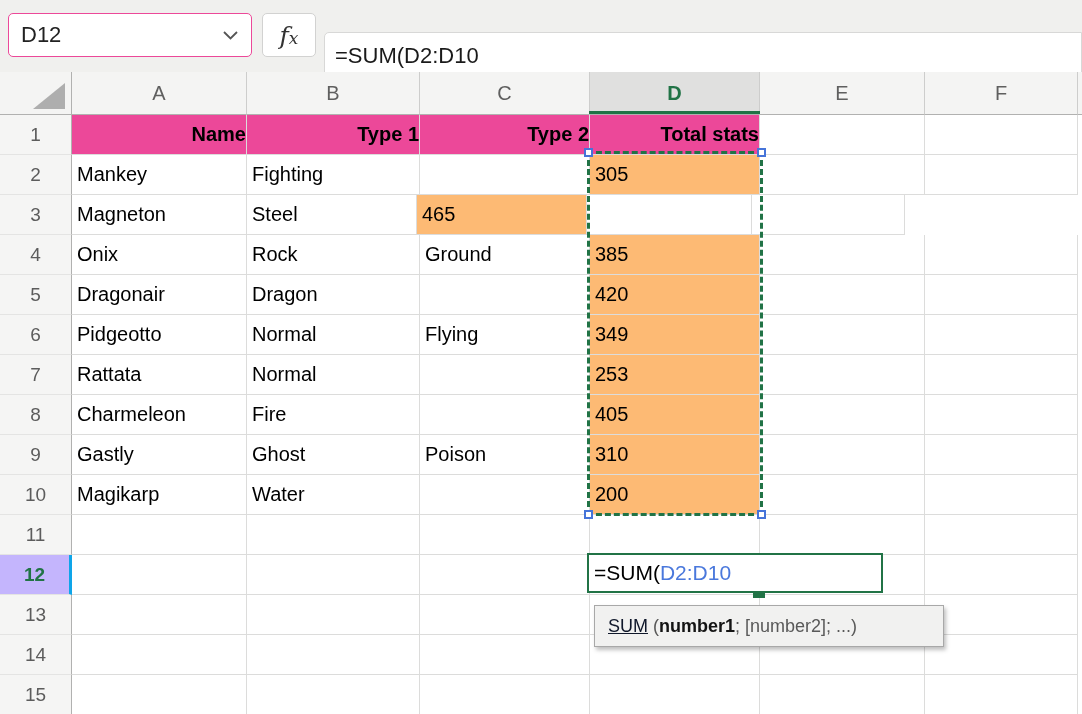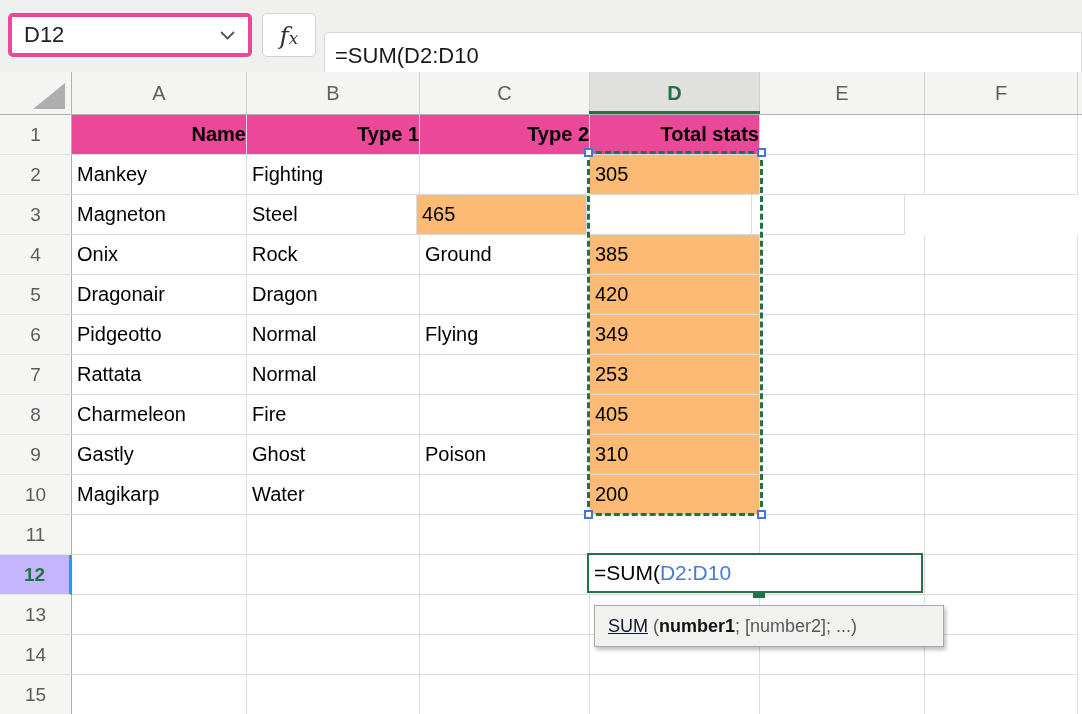--- a/index.html
+++ b/index.html
@@ -3,21 +3,21 @@
 <meta charset="utf-8">
 <style>
   * { margin:0; padding:0; box-sizing:border-box; }
   html,body { background:#fff; }
   body { font-family:"Liberation Sans", sans-serif; }
   .app { position:relative; width:1082px; height:714px; overflow:hidden; background:#fff; }
 
   
   .chrome { position:absolute; left:0; top:0; width:1082px; height:72px; background:#f0f0ee; }
   .name-box { position:absolute; left:8px; top:13px; width:244px; height:44px; background:#fff;
-    border:4px solid #ec4899; border-radius:5px; display:flex; align-items:center;
+    border:1px solid #ec4899; border-radius:5px; display:flex; align-items:center;
     justify-content:space-between; padding:0 12px; }
   .name-box .nb-text { font-size:22px; color:#222; }
   .fx-box { position:absolute; left:262px; top:13px; width:54px; height:44px; background:#fff;
     border:1px solid #d2d2d1; border-radius:5px; display:flex; align-items:center; justify-content:center; }
   .fx-f { font-family:"DejaVu Serif", serif; font-style:italic; font-size:25px; color:#333; }
   .fx-x { font-family:"DejaVu Serif", serif; font-style:italic; font-size:17px; color:#333; margin-top:6px; }
   .formula-bar { position:absolute; left:324px; top:10px; width:758px; height:47px; background:#fff;
     border:1px solid #d8d8d7; border-radius:5px 0 0 5px; display:flex; align-items:center; padding-left:10px;margin-top:22px; }
   .formula-bar .fb-text { font-size:22px; color:#1a1a1a; }
 
@@ -46,21 +46,21 @@
   .cell.selfill { background:#fdba74; }
 
   
   .marquee { position:absolute; left:587px; top:151px; width:176px; height:365px;
     border:3px dashed #217346; pointer-events:none; z-index:5; }
   .handle { position:absolute; width:9px; height:9px; background:#fff; border:2px solid #4674d9; }
   .h-tl{ left:-6px; top:-6px; } .h-tr{ right:-6px; top:-6px; }
   .h-bl{ left:-6px; bottom:-6px; } .h-br{ right:-6px; bottom:-6px; }
 
   
-  .editbox { position:absolute; left:587px; top:553px; width:336px; height:40px; background:#fff;
+  .editbox { position:absolute; left:587px; top:553px; width:296px; height:40px; background:#fff;
     border:2px solid #217346; z-index:6; display:flex; align-items:center; padding-left:5px; }
   .editbox .ef-prefix { font-size:21px; color:#000; }
   .editbox .ef-ref { font-size:21px; color:#4a78dc; }
   .fillhandle { position:absolute; left:753px; top:591px; width:12px; height:7px; background:#217346; z-index:7; }
 
   
   .tooltip { position:absolute; left:594px; top:605px; width:350px; height:42px; background:#f1f1f0;
     border:1px solid #a8a8a8; box-shadow:2px 3px 4px rgba(0,0,0,0.25); z-index:8;
     display:flex; align-items:center; padding-left:13px; font-size:18px; color:#595959; white-space:pre; }
   .tt-link { color:#0f172a; text-decoration:underline; }

